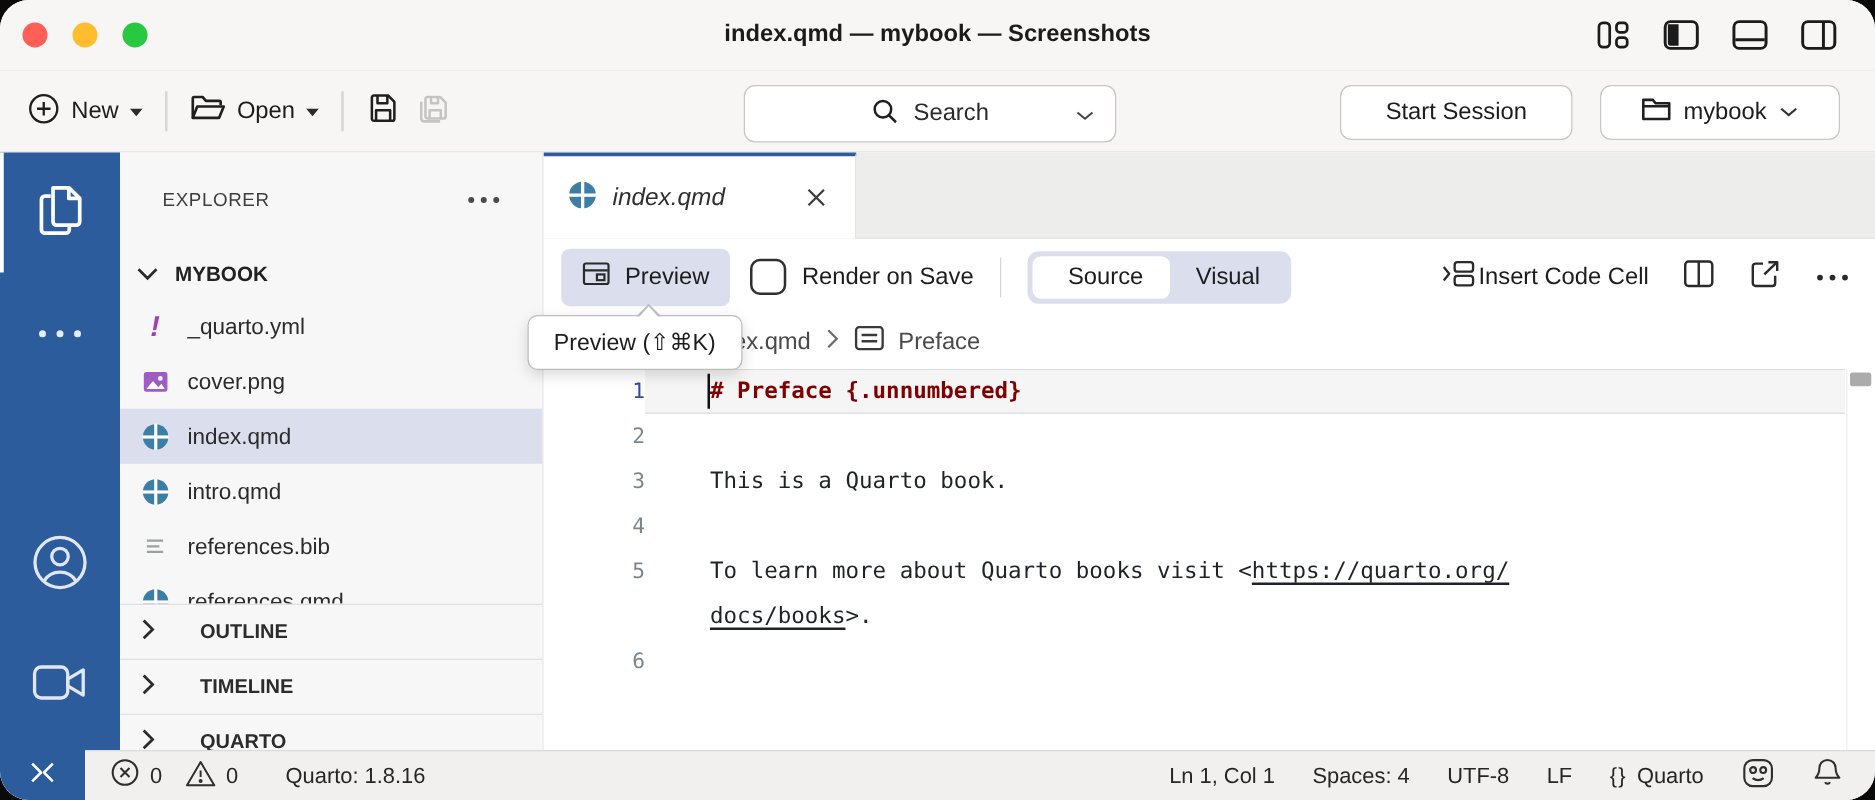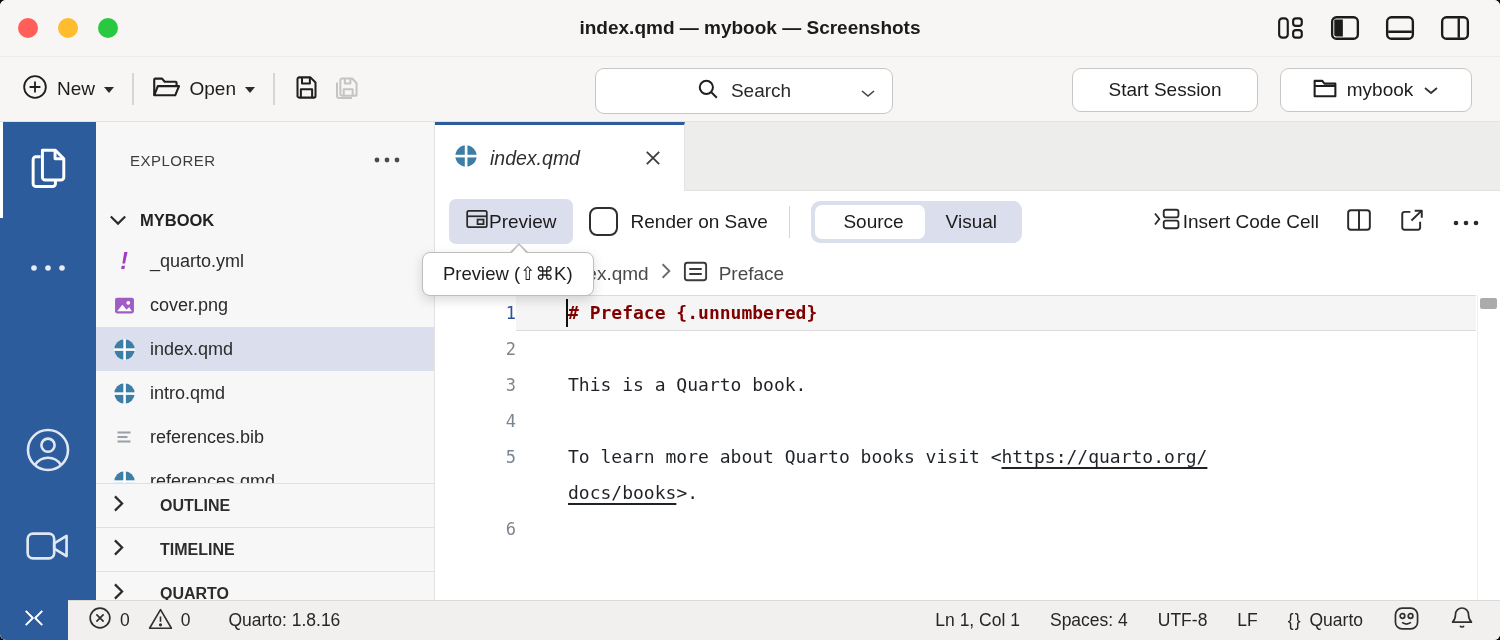--- a/index.html
+++ b/index.html
@@ -1,16 +1,16 @@
 <!DOCTYPE html>
 <html><head>
 <meta charset="utf-8">
 <style>
   html,body{margin:0;padding:0;background:#0a0a0a;font-family:"Liberation Sans",sans-serif;}
-  .window{position:relative;width:1500px;height:640px;background:#fff;border-radius:6px;overflow:hidden;
+  .window{position:relative;width:1500px;height:640px;background:#fff;border-radius:23px;overflow:hidden;
           -webkit-font-smoothing:antialiased;}
   
   .titlebar{position:absolute;left:0;top:0;width:1500px;height:56px;background:#f8f6f4;border-bottom:1px solid #ecebe9;display:flex;align-items:center;}
   .lights{display:flex;gap:20px;padding-left:18px;z-index:2;}
   .light{width:20px;height:20px;border-radius:50%;}
   .light.red{background:#ff5f57;}.light.yellow{background:#febc2e;}.light.green{background:#28c840;}
   .tb-title{position:absolute;left:0;right:0;text-align:center;font-size:19px;font-weight:600;color:#1b1b1b;}
   .tb-icons{margin-left:auto;display:flex;gap:25px;padding-right:30px;z-index:2;align-items:center;}
   .tb-icons .icbtn{display:flex;align-items:center;justify-content:center;}
   
@@ -46,21 +46,21 @@
   .sect{height:44px;display:flex;align-items:center;gap:14px;padding-left:16px;border-top:1px solid #e0e0e0;box-sizing:border-box;background:#f7f7f7;}
   .sect .slabel{font-weight:700;font-size:16px;color:#2c2c2c;margin-left:21px;}
   
   .editor{position:absolute;left:435px;top:0;width:1065px;height:478px;background:#fff;}
   .tabstrip{position:relative;height:69px;background:#ededec;}
   .tabstrip::after{content:'';position:absolute;left:0;right:0;bottom:0;height:1px;background:#e2e2e2;}
   .tab{position:relative;z-index:2;width:250px;height:69px;background:#fff;border-top:3px solid #2d5c9c;border-right:1px solid #e3e3e3;box-sizing:border-box;display:flex;align-items:center;gap:13px;padding:0 20px;}
   .tab .tlabel{font-style:italic;font-size:19.5px;color:#2f2f2f;}
   .tab .close{margin-left:auto;display:flex;}
   .edtoolbar{height:61px;display:flex;align-items:center;padding-left:14px;background:#fff;}
-  .btn-preview{display:flex;align-items:center;background:#dbdfed;border-radius:7px;padding:9px 16px;font-size:19px;color:#1c1c1c;}
+  .btn-preview{display:flex;align-items:center;gap:11px;background:#dbdfed;border-radius:7px;padding:9px 16px;font-size:19px;color:#1c1c1c;}
   .checkbox{width:29px;height:29px;border:2.5px solid #2f2f2f;border-radius:8px;background:#fff;margin-left:16px;box-sizing:border-box;}
   .ros-label{font-size:19px;color:#1c1c1c;margin-left:13px;}
   .vline{width:1.5px;height:32px;background:#d6d6d6;margin:0 21px;}
   .seg-ctl{background:#dbdfed;border-radius:9px;padding:4px;display:flex;}
   .seg-opt{padding:6px 21px;font-size:19px;color:#1c1c1c;border-radius:7px;}
   .seg-opt.active{background:#fff;padding-left:28px;}
   .ed-right{margin-left:auto;display:flex;align-items:center;gap:27px;padding-right:20px;}
   .icc{display:flex;align-items:center;gap:1px;font-size:19px;color:#1c1c1c;}
   .breadcrumb{height:43px;display:flex;align-items:center;gap:11px;padding-left:126px;font-size:19px;color:#4a4a4a;background:#fff;}
   

